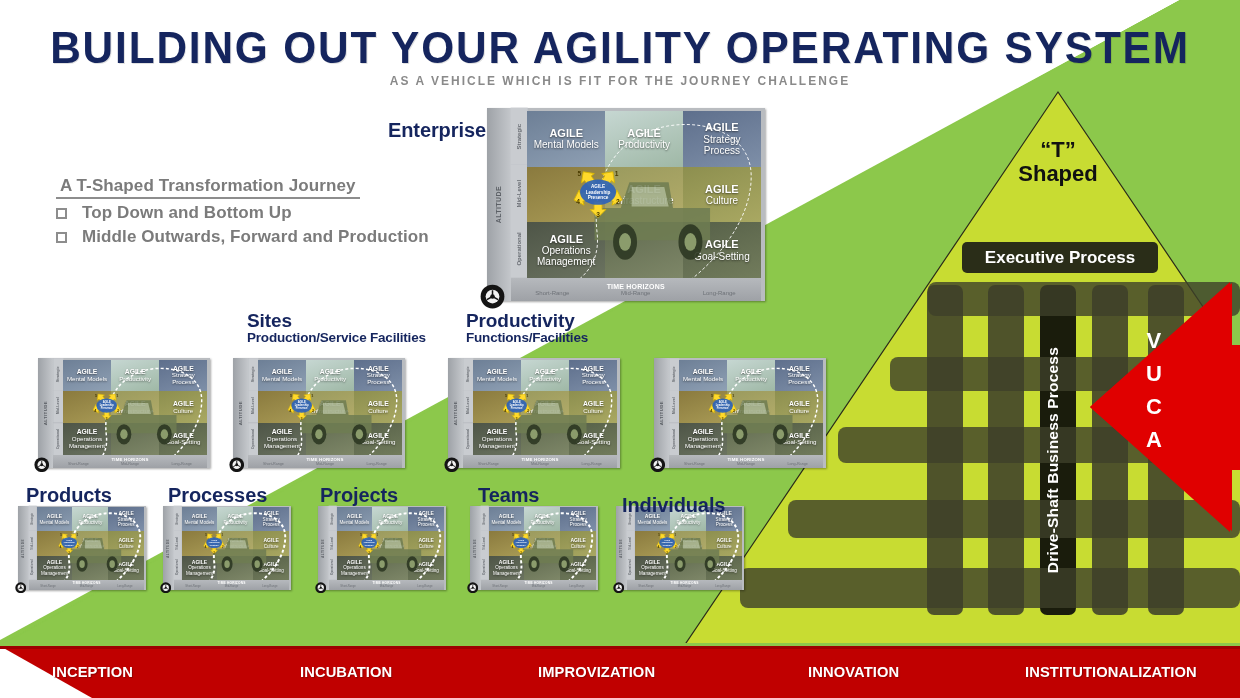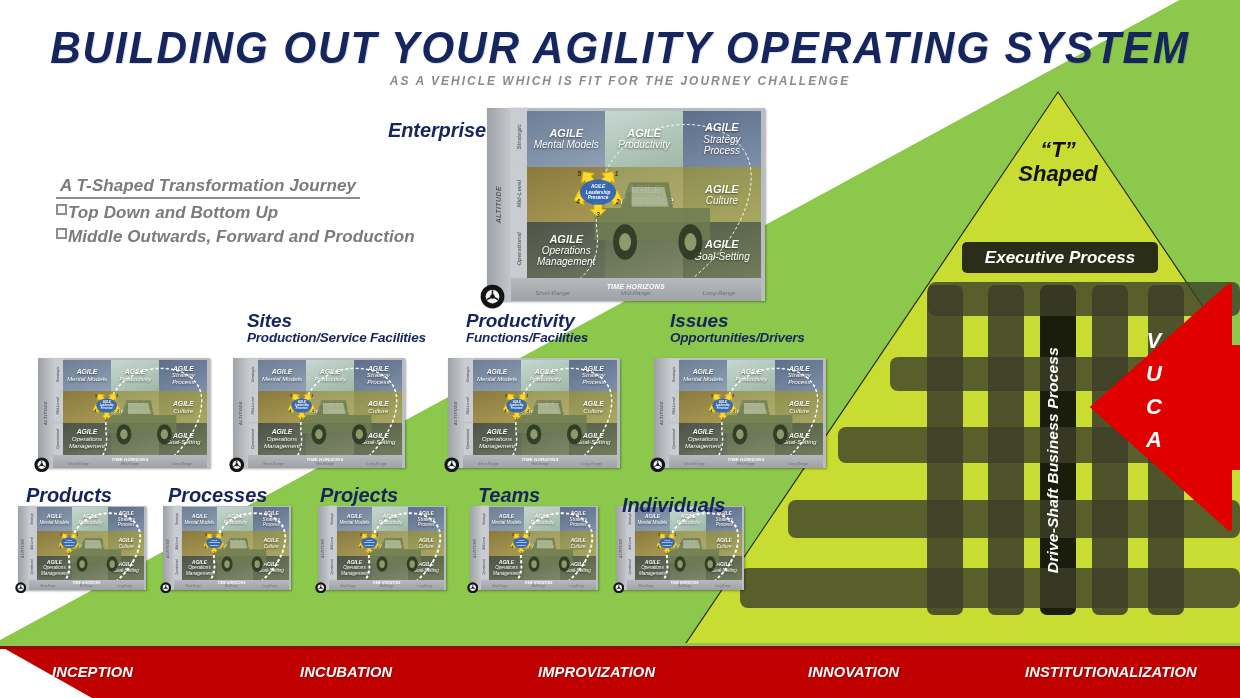--- a/index.html
+++ b/index.html
@@ -2,21 +2,21 @@
 <html><head>
 <meta charset="utf-8">
 <style>
   * { box-sizing: border-box; margin: 0; padding: 0; }
   html, body {
     width: 1240px; height: 698px;
     background: #ffffff;
     font-family: "Liberation Sans", sans-serif;
     overflow: hidden;
   }
-  #stage { position: relative; width: 1212px; height: 698px; background: #fff; font-style: italic; }
+  #stage { position: relative; width: 1212px; height: 698px; background: #fff; }
 
   
   .green-diag {
     position: absolute; left: 0; top: 0; width: 1240px; height: 646px;
     z-index: 1;
   }
   .pyramid-layer { position: absolute; left: 0; top: 0; width: 1240px; height: 646px; z-index: 2; }
 
   
   .title {
@@ -38,21 +38,21 @@
 
   
   .journey-box { position: absolute; left: 56px; top: 176px; z-index: 20; }
   .journey-title {
     font-size: 17px; font-weight: bold; color: #7b7b7b;
     border-bottom: 2px solid #8d8d8d; display: inline-block;
     padding: 0 4px 1px 4px; letter-spacing: .1px;
   }
   .journey-item {
     font-size: 17px; font-weight: bold; color: #7b7b7b;
-    margin-top: 4px; display: flex; gap: 1px;
+    margin-top: 4px; display: flex; align-items: center; gap: 15px;
     letter-spacing: .1px;
   }
   .chk {
     width: 11px; height: 11px; border: 2px solid #8d8d8d;
     display: inline-block; flex: none; margin-top: 1px;
   }
 
   
   .hdr { position: absolute; z-index: 20; color: #15255e; }
   .hdr .h1 { font-size: 19px; font-weight: bold; line-height: 1.06; letter-spacing: -.1px; }
@@ -248,24 +248,20 @@
     <div class="h1">Enterprise</div>
   </div>
 
   <div class="hdr" style="left:247px; top:311px;">
     <div class="h1">Sites</div>
     <div class="h2">Production/Service Facilities</div>
   </div>
   <div class="hdr" style="left:466px; top:311px;">
     <div class="h1">Productivity</div>
     <div class="h2">Functions/Facilities</div>
-  </div>
-  <div class="hdr" style="left:670px; top:311px;">
-    <div class="h1">Issues</div>
-    <div class="h2">Opportunities/Drivers</div>
   </div>
 
   <div class="hdr single" style="left:26px; top:485px;">
     <div class="h1">Products</div>
   </div>
   <div class="hdr single" style="left:168px; top:485px;">
     <div class="h1">Processes</div>
   </div>
   <div class="hdr single" style="left:320px; top:485px;">
     <div class="h1">Projects</div>

